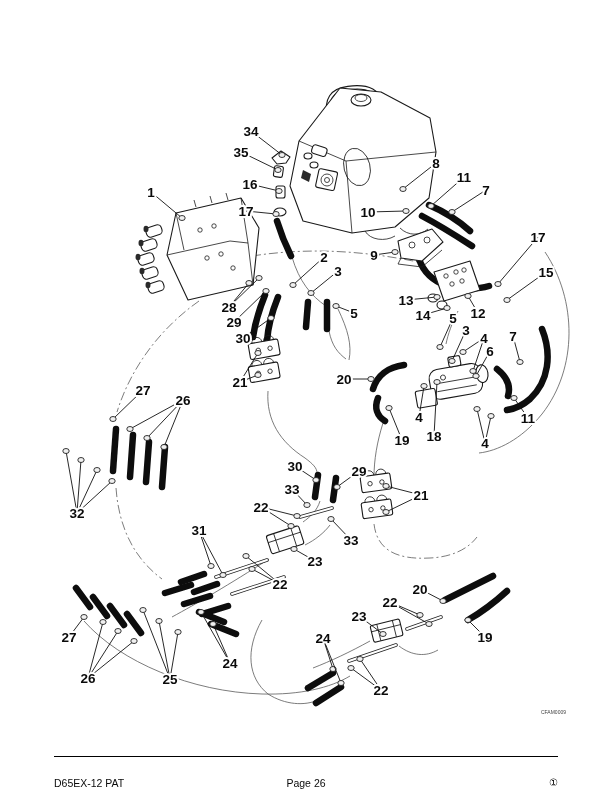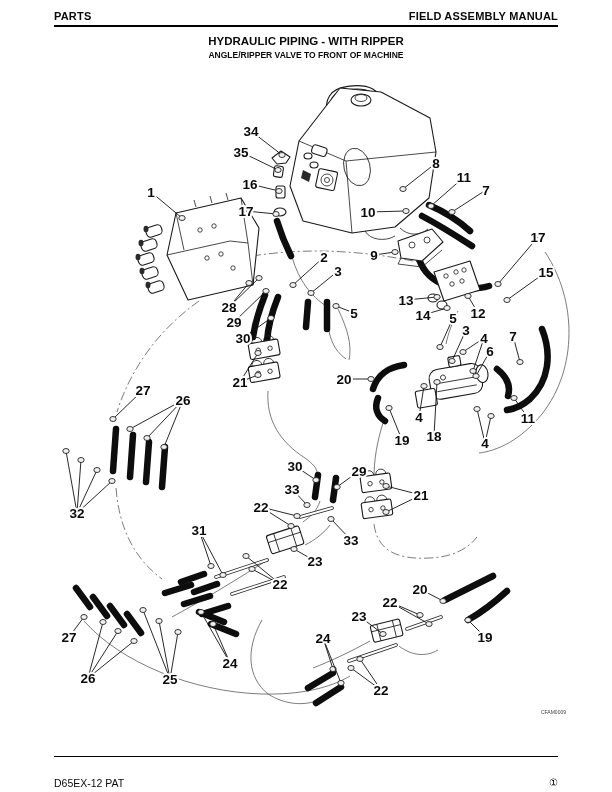--- a/index.html
+++ b/index.html
@@ -25,28 +25,20 @@
   .leader{stroke:#111;stroke-width:0.9;}
   .fitting{fill:#f0f0f0;stroke:#222;stroke-width:0.9;}
   .callout{font-family:"Liberation Sans",sans-serif;font-size:13.5px;font-weight:700;fill:#0a0a0a;text-anchor:middle;dominant-baseline:central;paint-order:stroke;stroke:#fff;stroke-width:4px;stroke-linejoin:round;}
   .figcode{font-family:"Liberation Sans",sans-serif;font-size:5px;fill:#444;text-anchor:end;}
 </style>
 </head>
 <body>
 
 <div class="page">
 
-  <div class="header">
-    <div class="header-row">
-      <span>PARTS</span>
-      <span>FIELD ASSEMBLY MANUAL</span>
-    </div>
-    <div class="title">HYDRAULIC PIPING - WITH RIPPER</div>
-    <div class="subtitle">ANGLE/RIPPER VALVE TO FRONT OF MACHINE</div>
-  </div>
 
   <svg class="diagram" width="612" height="792" viewBox="0 0 612 792">
 
     <g>
       <path class="route dash" d="M252,256 C310,247 365,251 418,262"></path>
       <path class="route" d="M545,252 C577,300 578,368 542,414 C521,440 497,451 479,453"></path>
       <path class="route dash" d="M199,301 C158,330 130,370 117,412"></path>
       <path class="route" d="M268,391 C266,420 280,442 305,458 C313,464 317,468 317,473"></path>
       <path class="route" d="M320,501 C317,511 310,517 303,522"></path>
       <path class="route" d="M338,309 C348,330 352,345 349,360"></path>
@@ -430,16 +422,17 @@
         <text x="88" y="678" class="callout">26</text>
         <text x="170" y="679" class="callout">25</text>
         <text x="230" y="663" class="callout">24</text>
       </g>
 
     <text class="figcode" x="566" y="714">CFAM0009</text>
   </svg>
 
   <div class="footer">
     <span class="fl">D65EX-12 PAT</span>
+    <span class="fc">Page 26</span>
     <span class="fr">①</span>
   </div>
 
 </div>
 
 </body></html>

